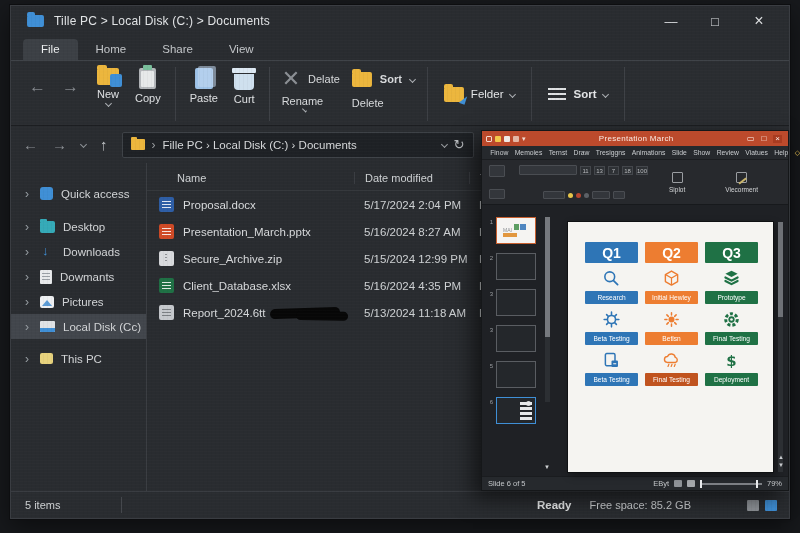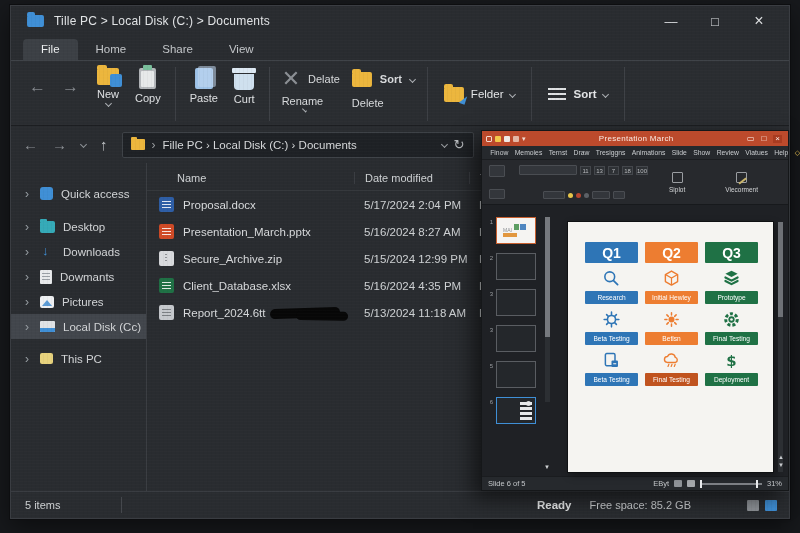--- a/index.html
+++ b/index.html
@@ -606,16 +606,16 @@
     </div>
   </div>
 
   <div class="ppt-status">
     <span>Slide 6 of 5</span>
     <div class="zoomcl">
       <span>EByt</span>
       <span class="zico"></span>
       <span class="zico b"></span>
       <span class="ztrack"></span>
-      <span>31%</span>
+      <span>79%</span>
     </div>
   </div>
 </div>
 
 </body></html>

